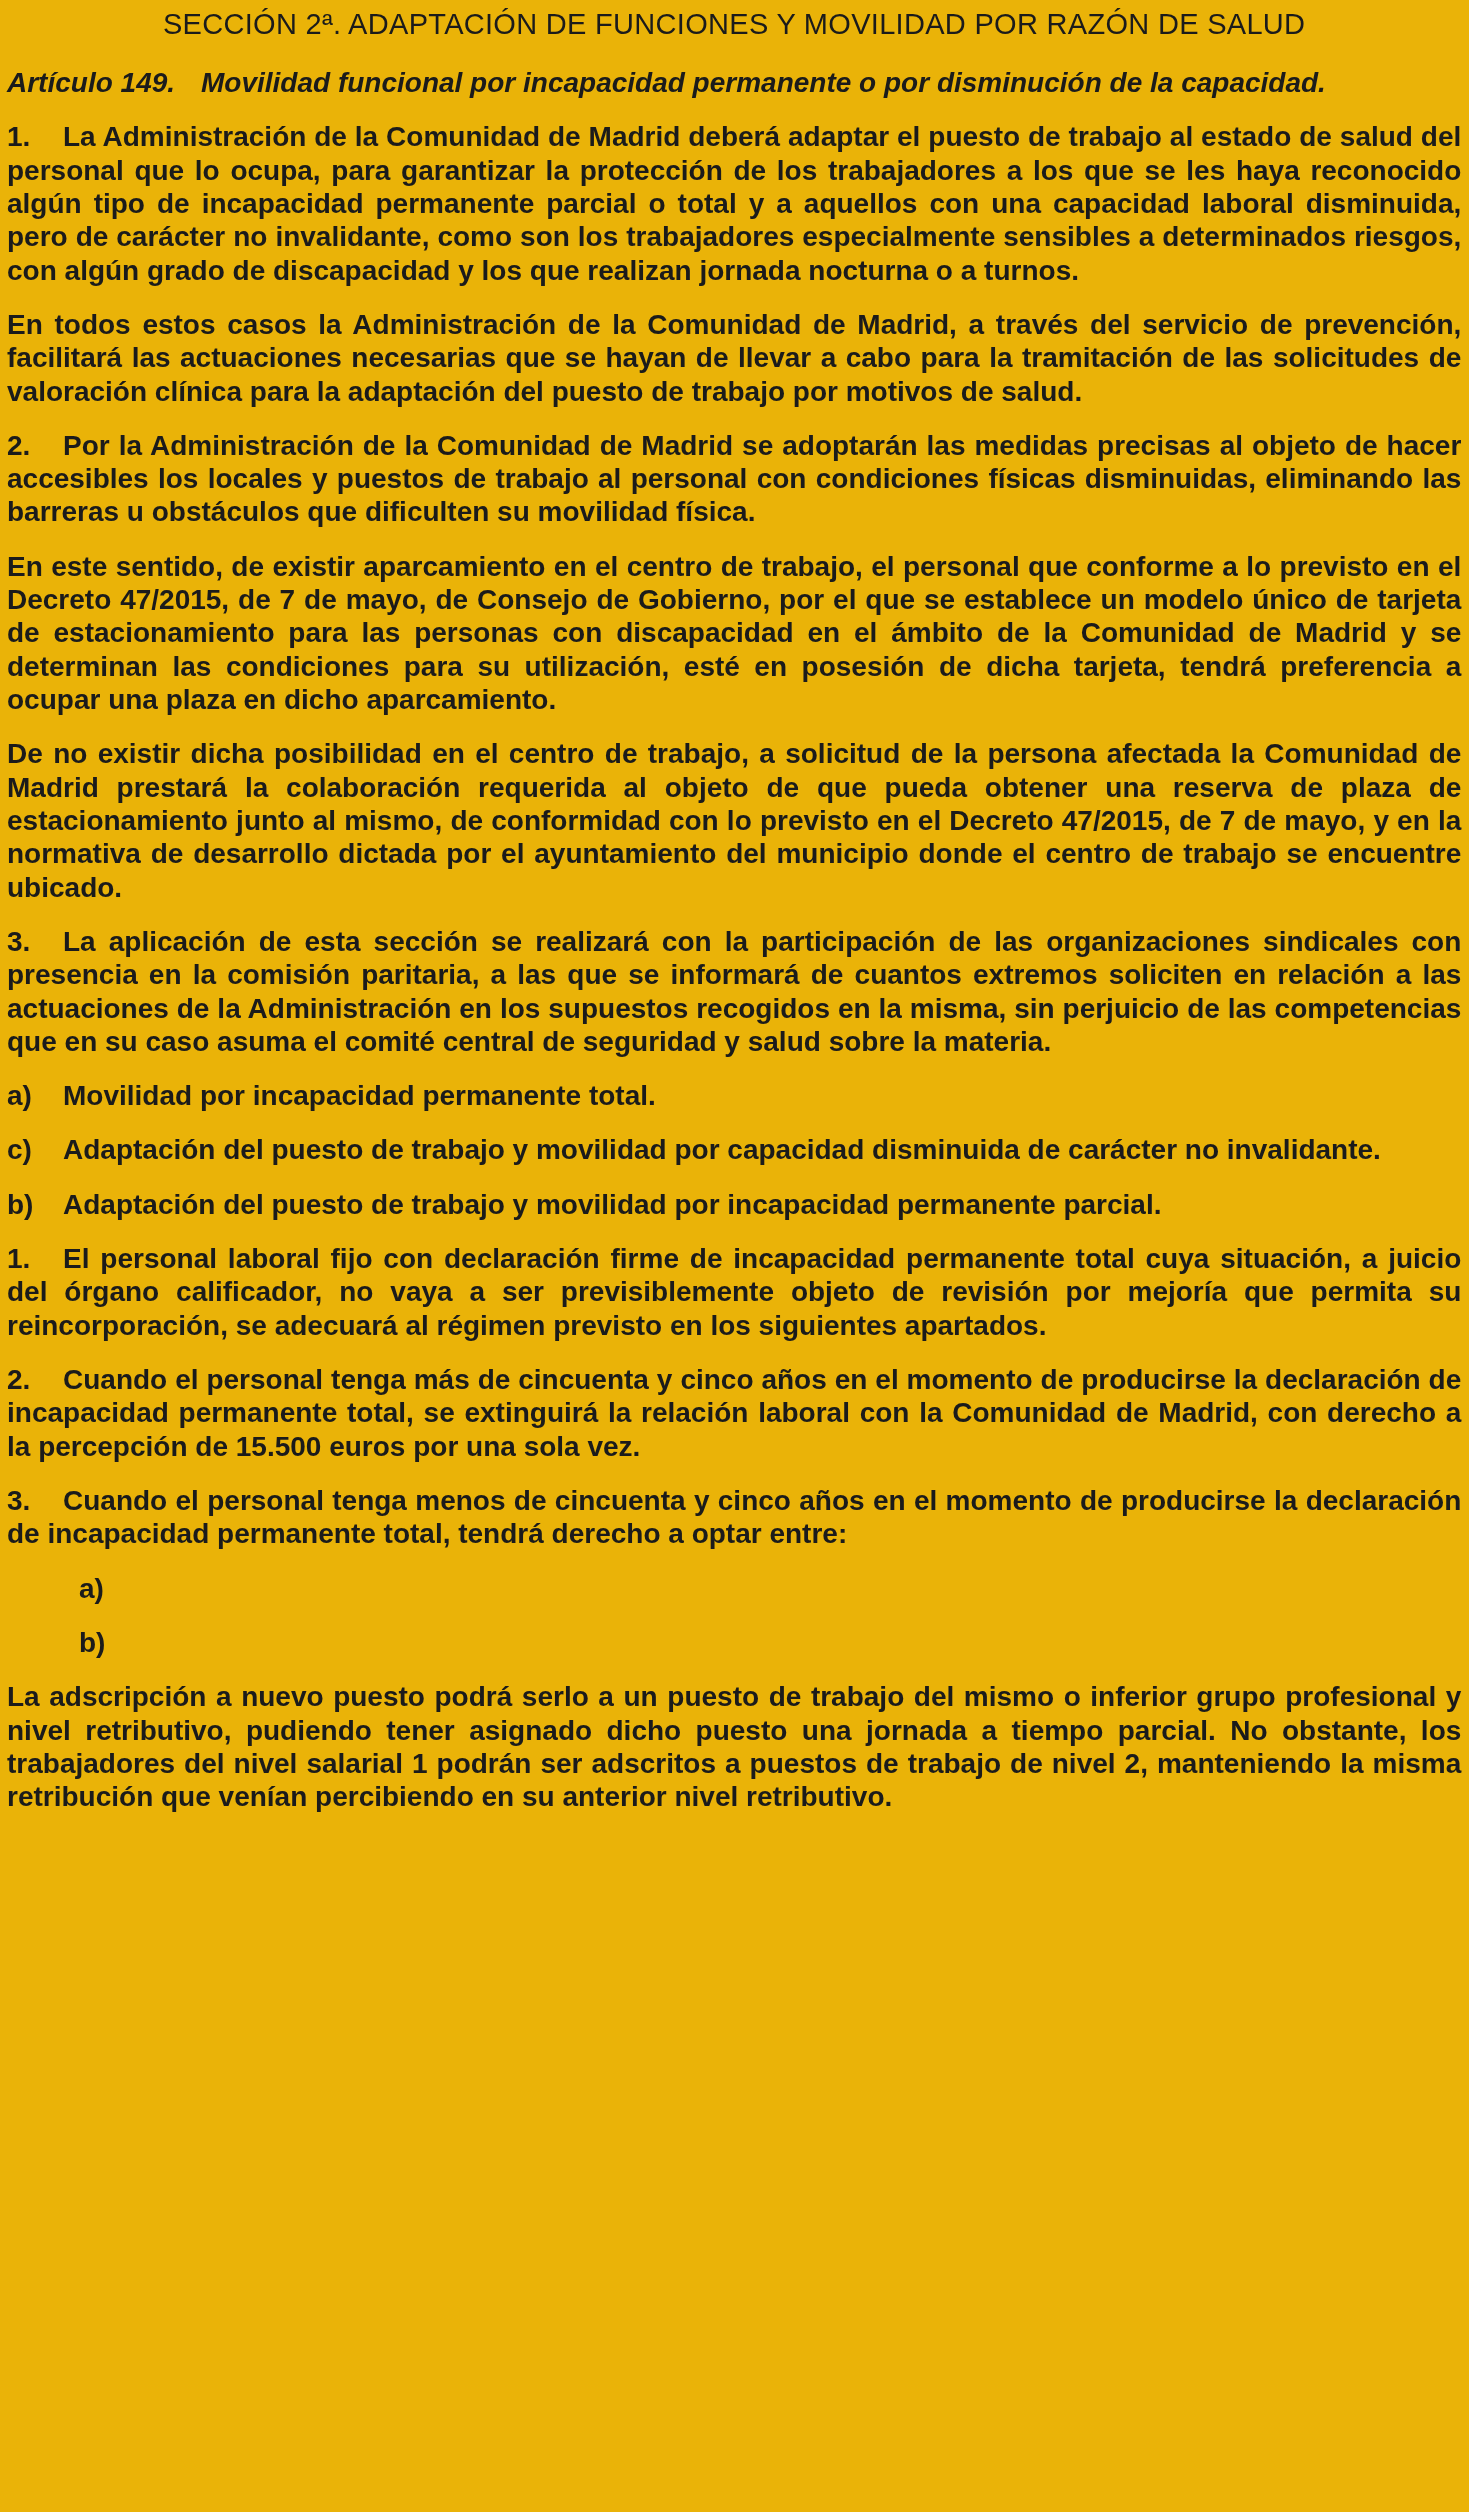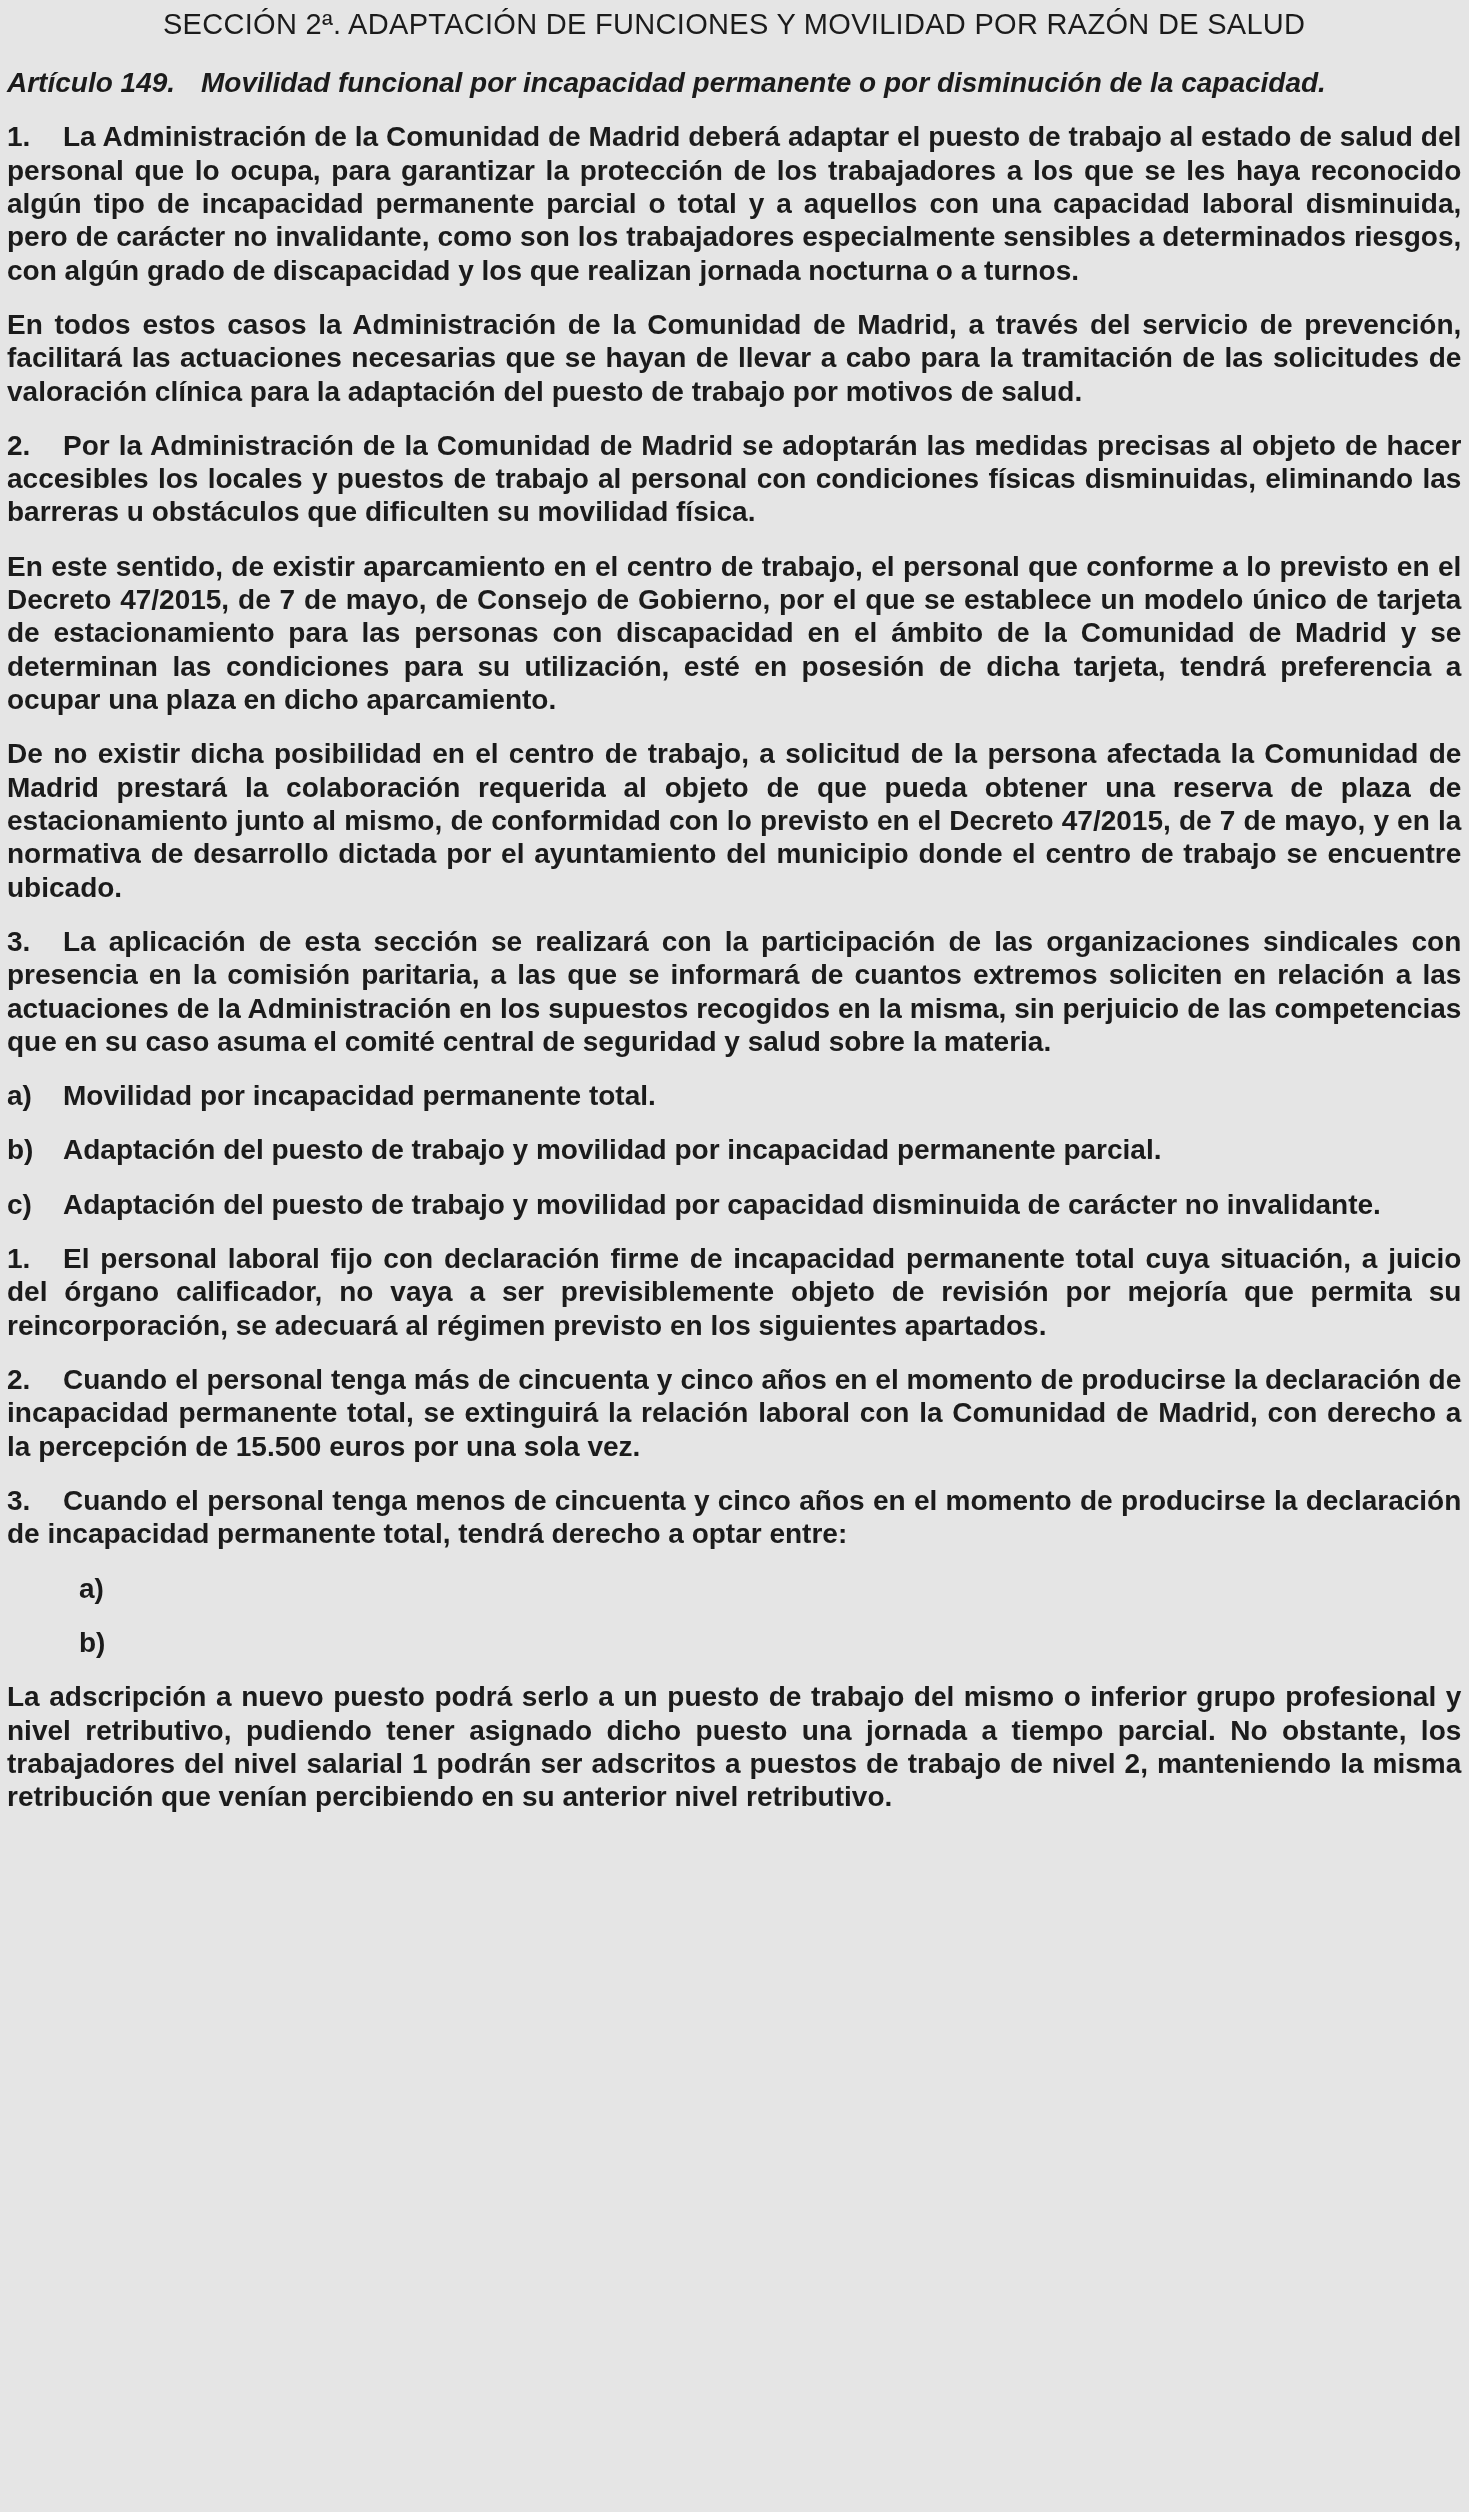--- a/index.html
+++ b/index.html
@@ -1,21 +1,21 @@
 <!DOCTYPE html>
 <html lang="es" style="font-size:14px"><head>
 <meta charset="utf-8">
 <style>
   * { margin: 0; padding: 0; box-sizing: border-box; }
   html, body { background: #ffffff; }
   .page {
     width: 1470px;
     min-height: 2512px;
     margin: 0 auto;
-    background: #e5e5e5;
+    background: #eab308;
     color: #1b1b1b;
     font-family: "Liberation Sans", sans-serif;
     font-size: 28px;
     line-height: 1.19;
     padding: 7px 8.7px 52px 7px;
   }
   .section-heading {
     text-align: center;
     font-size: 29px;
     font-weight: normal;
@@ -58,22 +58,22 @@
   <h1 class="section-heading">SECCIÓN 2ª. ADAPTACIÓN DE FUNCIONES Y MOVILIDAD POR RAZÓN DE SALUD</h1>
   <div id="doc-body">
       <p class="block article-heading"><span class="article-label">Artículo 149.</span><span>Movilidad funcional por incapacidad permanente o por disminución de la capacidad.</span></p>
       <p class="block numbered"><span class="num">1.</span><span>La Administración de la Comunidad de Madrid deberá adaptar el puesto de trabajo al estado de salud del personal que lo ocupa, para garantizar la protección de los trabajadores a los que se les haya reconocido algún tipo de incapacidad permanente parcial o total y a aquellos con una capacidad laboral disminuida, pero de carácter no invalidante, como son los trabajadores especialmente sensibles a determinados riesgos, con algún grado de discapacidad y los que realizan jornada nocturna o a turnos.</span></p>
       <p class="block plain"><span>En todos estos casos la Administración de la Comunidad de Madrid, a través del servicio de prevención, facilitará las actuaciones necesarias que se hayan de llevar a cabo para la tramitación de las solicitudes de valoración clínica para la adaptación del puesto de trabajo por motivos de salud.</span></p>
       <p class="block numbered"><span class="num">2.</span><span>Por la Administración de la Comunidad de Madrid se adoptarán las medidas precisas al objeto de hacer accesibles los locales y puestos de trabajo al personal con condiciones físicas disminuidas, eliminando las barreras u obstáculos que dificulten su movilidad física.</span></p>
       <p class="block plain"><span>En este sentido, de existir aparcamiento en el centro de trabajo, el personal que conforme a lo previsto en el Decreto 47/2015, de 7 de mayo, de Consejo de Gobierno, por el que se establece un modelo único de tarjeta de estacionamiento para las personas con discapacidad en el ámbito de la Comunidad de Madrid y se determinan las condiciones para su utilización, esté en posesión de dicha tarjeta, tendrá preferencia a ocupar una plaza en dicho aparcamiento.</span></p>
       <p class="block plain"><span>De no existir dicha posibilidad en el centro de trabajo, a solicitud de la persona afectada la Comunidad de Madrid prestará la colaboración requerida al objeto de que pueda obtener una reserva de plaza de estacionamiento junto al mismo, de conformidad con lo previsto en el Decreto 47/2015, de 7 de mayo, y en la normativa de desarrollo dictada por el ayuntamiento del municipio donde el centro de trabajo se encuentre ubicado.</span></p>
       <p class="block numbered"><span class="num">3.</span><span>La aplicación de esta sección se realizará con la participación de las organizaciones sindicales con presencia en la comisión paritaria, a las que se informará de cuantos extremos soliciten en relación a las actuaciones de la Administración en los supuestos recogidos en la misma, sin perjuicio de las competencias que en su caso asuma el comité central de seguridad y salud sobre la materia.</span></p>
       <p class="block list-item"><span class="num">a)</span><span>Movilidad por incapacidad permanente total.</span></p>
+      <p class="block list-item"><span class="num">c)</span><span>Adaptación del puesto de trabajo y movilidad por capacidad disminuida de carácter no invalidante.</span></p>
       <p class="block list-item"><span class="num">b)</span><span>Adaptación del puesto de trabajo y movilidad por incapacidad permanente parcial.</span></p>
-      <p class="block list-item"><span class="num">c)</span><span>Adaptación del puesto de trabajo y movilidad por capacidad disminuida de carácter no invalidante.</span></p>
       <p class="block numbered"><span class="num">1.</span><span>El personal laboral fijo con declaración firme de incapacidad permanente total cuya situación, a juicio del órgano calificador, no vaya a ser previsiblemente objeto de revisión por mejoría que permita su reincorporación, se adecuará al régimen previsto en los siguientes apartados.</span></p>
       <p class="block numbered"><span class="num">2.</span><span>Cuando el personal tenga más de cincuenta y cinco años en el momento de producirse la declaración de incapacidad permanente total, se extinguirá la relación laboral con la Comunidad de Madrid, con derecho a la percepción de 15.500 euros por una sola vez.</span></p>
       <p class="block numbered"><span class="num">3.</span><span>Cuando el personal tenga menos de cincuenta y cinco años en el momento de producirse la declaración de incapacidad permanente total, tendrá derecho a optar entre:</span></p>
       <p class="block sub-item">
         <span class="marker">a)</span>
       </p>
       <p class="block sub-item">
         <span class="marker">b)</span>
       </p>
       <p class="block plain"><span>La adscripción a nuevo puesto podrá serlo a un puesto de trabajo del mismo o inferior grupo profesional y nivel retributivo, pudiendo tener asignado dicho puesto una jornada a tiempo parcial. No obstante, los trabajadores del nivel salarial 1 podrán ser adscritos a puestos de trabajo de nivel 2, manteniendo la misma retribución que venían percibiendo en su anterior nivel retributivo.</span></p>

